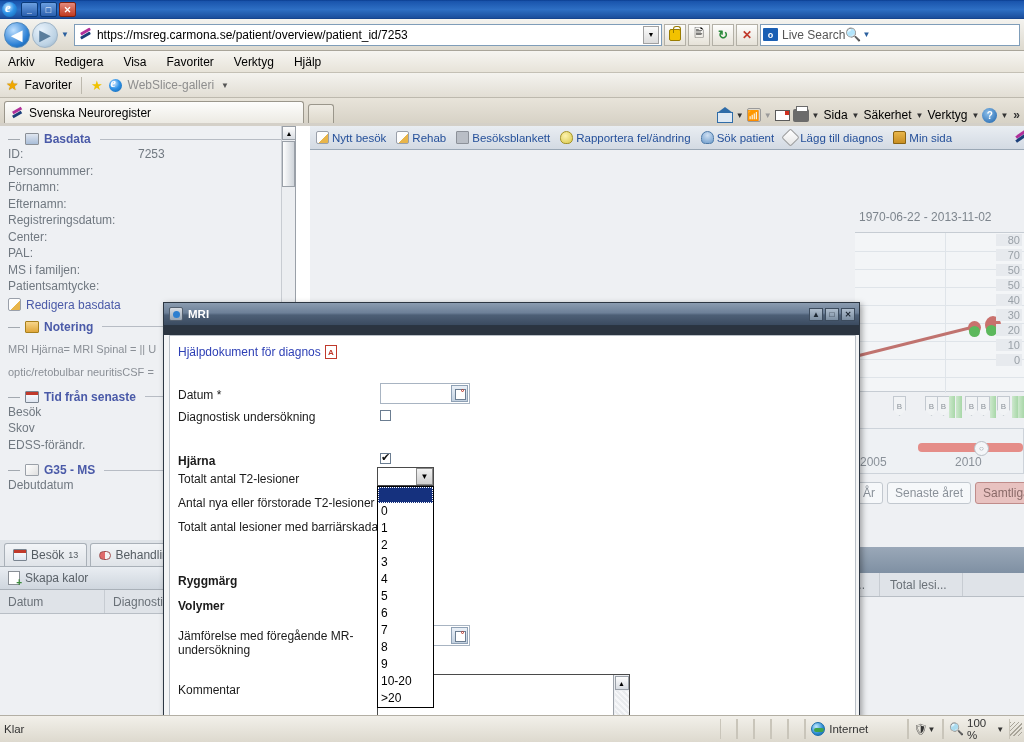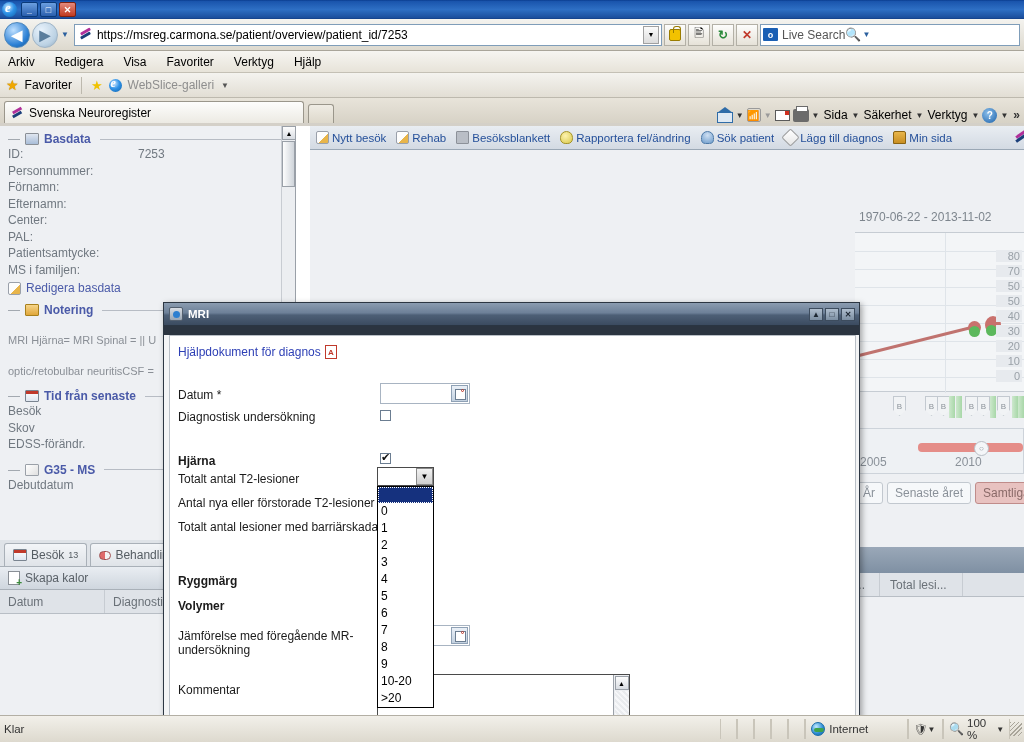--- a/index.html
+++ b/index.html
@@ -169,21 +169,21 @@
   .sect-hd .dash{color:#9aa0a8;font-weight:normal}
   .sq-ic{width:14px;height:12px;border:1px solid #8a8f96;background:linear-gradient(to bottom,#dfe6f0,#a8bdd8);border-radius:1px;flex:0 0 auto}
   .sq-ic.orange{background:linear-gradient(to bottom,#f7d58a,#e0a73a);border-color:#a8801c}
   .sq-ic.cal{background:linear-gradient(to bottom,#fff,#dfe6f0);border-color:#7a8490;position:relative}
   .sq-ic.cal:before{content:"";position:absolute;left:0;top:0;right:0;height:3px;background:#c0392b}
   .sq-ic.tag{background:linear-gradient(135deg,#fff,#e0e0e0);border-color:#9aa0a8;transform:rotate(0deg)}
   .kvrow{display:flex;font-size:12px;color:#707880;line-height:16.5px}
   .kvrow .k{width:130px}
   .kvrow .v{color:#707880}
   .sb-link{display:flex;align-items:center;gap:5px;color:#4a5aa8;font-size:12px;margin-top:3px}
-  .note-txt{font-size:11px;color:#8a8f96;line-height:15px;margin-top:16px}
+  .note-txt{font-size:11px;color:#8a8f96;line-height:15px;margin-top:8px}
   .plainrow{font-size:12px;color:#707880;line-height:16.5px}
 
   
   .lowtabs{
     position:absolute;top:414px;left:0;width:296px;height:26px;background:#dfe3e8;
     display:flex;align-items:flex-end;padding-left:4px;gap:3px;
   }
   .ltab{height:23px;background:linear-gradient(to bottom,#f3f5f8,#dfe3e8);border:1px solid #a9b0b8;border-bottom:none;
     border-radius:3px 3px 0 0;display:flex;align-items:center;gap:4px;padding:0 8px;font-size:12px;color:#555c63}
   .ltab .sup{font-size:9px;vertical-align:super}
@@ -206,21 +206,21 @@
   .tblhdr .th.hl{background:#eee6c8}
   .tblbody{position:absolute;top:488px;left:0;width:296px;height:101px;background:#eef0f3}
 
   
   .rightpanel{position:absolute;top:24px;left:310px;width:714px;height:565px;background:#eef0f3;overflow:hidden}
   .chart-wrap{position:absolute;left:545px;top:60px;width:169px;height:350px}
   .chart-title{font-size:12px;color:#7d858d;white-space:nowrap;padding-left:4px}
   .chart-box{position:absolute;top:22px;left:0;width:169px;height:160px;background:#f3f5f7;border-top:1px solid #c6ccd3;border-bottom:1px solid #c6ccd3}
   .gl{position:absolute;left:0;width:169px;height:1px;background:#dfe4e9}
   .vl{position:absolute;top:0;width:1px;height:160px;background:#dfe4e9}
-  .ylabels{position:absolute;right:2px;top:22px;width:26px;height:128px}
+  .ylabels{position:absolute;right:2px;top:6px;width:26px;height:128px}
   .ylabels div{position:absolute;right:0;font-size:11px;color:#9aa1a8;text-align:right;width:26px;background:#e7eaee;padding-right:2px}
   .series-line{position:absolute;background:#c0736f;height:3px;transform-origin:left center}
   .dot{position:absolute;border-radius:50%}
   .dot.red{background:#c9716d}
   .dot.green{background:#5cb85c}
   .bflags{position:absolute;top:186px;left:0;width:169px;height:26px}
   .bflag{position:absolute;top:0;width:13px;height:20px;background:#f1f3f5;border:1px solid #c3c9d0;
     font-size:8px;color:#8a9199;display:flex;align-items:center;justify-content:center;
     clip-path:polygon(0 0,100% 0,100% 70%,50% 100%,0 70%);}
   .gflag{position:absolute;top:0;width:6px;height:22px;background:linear-gradient(to right,#cde8cd,#a8d7a8)}
@@ -441,33 +441,37 @@
         </div>
         <div class="kvrow">
           <span class="k">Förnamn:</span>
           <span class="v"></span>
         </div>
         <div class="kvrow">
           <span class="k">Efternamn:</span>
           <span class="v"></span>
         </div>
         <div class="kvrow">
+          <span class="k">Registreringsdatum:</span>
+          <span class="v"></span>
+        </div>
+        <div class="kvrow">
           <span class="k">Center:</span>
           <span class="v"></span>
         </div>
         <div class="kvrow">
           <span class="k">PAL:</span>
           <span class="v"></span>
         </div>
         <div class="kvrow">
+          <span class="k">MS i familjen:</span>
+          <span class="v"></span>
+        </div>
+        <div class="kvrow">
           <span class="k">Patientsamtycke:</span>
-          <span class="v"></span>
-        </div>
-        <div class="kvrow">
-          <span class="k">MS i familjen:</span>
           <span class="v"></span>
         </div>
         <div class="sb-link">
           <span class="mini mi-pencil"></span>
           <span>Redigera basdata</span>
         </div>
       </div>
 
       <div class="sect" style="margin-top:8px">
         <div class="sect-hd">

